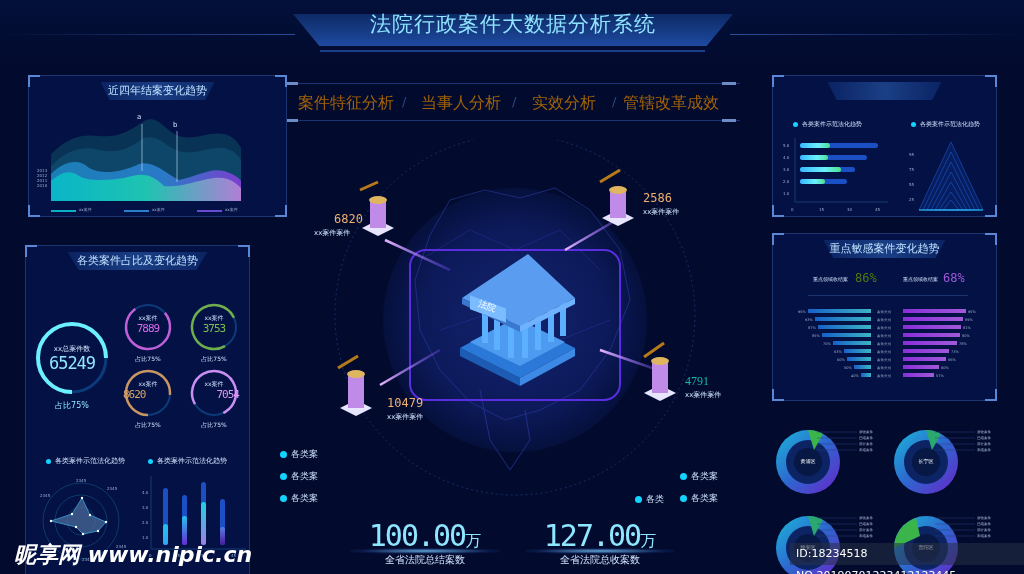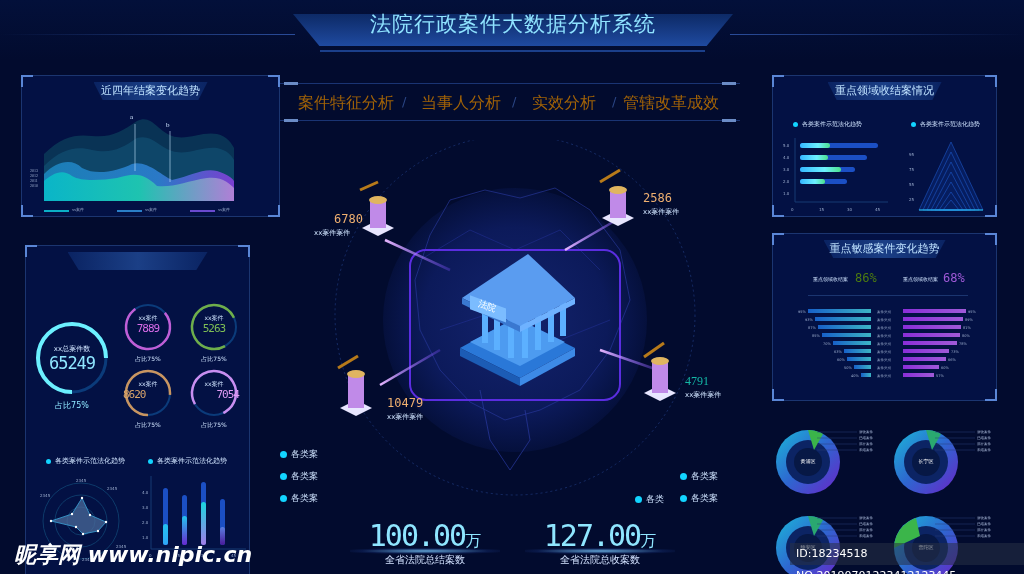--- a/index.html
+++ b/index.html
@@ -64,21 +64,21 @@
   <div class="abs tab-cap" style="left:442px;top:37px;"></div>
   <div class="abs tab" style="left:18px;top:11px;">案件特征分析</div>
   <div class="abs tab-sep" style="left:122px;top:12px;">/</div>
   <div class="abs tab" style="left:141px;top:11px;">当事人分析</div>
   <div class="abs tab-sep" style="left:232px;top:12px;">/</div>
   <div class="abs tab" style="left:252px;top:11px;">实效分析</div>
   <div class="abs tab-sep" style="left:332px;top:12px;">/</div>
   <div class="abs tab" style="left:343px;top:11px;">管辖改革成效</div>
 </div>
 
-<div class="abs panel" style="left:21px;top:75px;width:259px;height:142px;font-family:Liberation Serif, serif;">
+<div class="abs panel" style="left:28px;top:75px;width:259px;height:142px;">
   <span class="corner c-tl"></span>
     <span class="corner c-tr"></span>
     <span class="corner c-bl"></span>
     <span class="corner c-br"></span>
   <div class="panel-title-plate" style="width:114px;"></div>
   <div class="panel-title">近四年结案变化趋势</div>
   <svg class="abs" style="left:0;top:0;" width="225" height="142">
     <defs>
       <linearGradient id="ga1" x1="0" x2="1">
           <stop offset="0" stop-color="#0ab5c8"></stop>
@@ -109,20 +109,21 @@
   <div class="abs" style="left:95px;top:134px;width:25px;height:2px;background:#2a7fc8;"></div>
   <div class="abs small" style="left:123px;top:131px;font-size:4px;">xx案件</div>
   <div class="abs" style="left:168px;top:134px;width:25px;height:2px;background:#6a4ad0;"></div>
   <div class="abs small" style="left:196px;top:131px;font-size:4px;">xx案件</div>
 </div>
 
 <div class="abs panel" style="left:25px;top:245px;width:225px;height:330px;">
   <span class="corner c-tl"></span>
     <span class="corner c-tr"></span>
   <div class="panel-title-plate" style="width:140px;"></div>
+  <div class="panel-title">各类案件占比及变化趋势</div>
 
   <svg class="abs" style="left:8px;top:74px;" width="76" height="76">
     <circle cx="38" cy="38" r="34" fill="none" stroke="#0b3b7a" stroke-width="3"></circle>
     <circle cx="38" cy="38" r="34" fill="none" stroke="#6cf0ff" stroke-width="4" stroke-dasharray="160 214" transform="rotate(90 38 38)"></circle>
   </svg>
   <div class="abs" style="left:8px;top:98px;width:76px;text-align:center;font-size:7px;color:#d0e4ff;">xx总案件数</div>
   <div class="abs ring-num" style="left:8px;top:107px;width:76px;text-align:center;font-size:17px;color:#8fe6ff;">65249</div>
   <div class="abs" style="left:8px;top:154px;width:76px;text-align:center;font-size:8px;color:#8fe6ff;">占比75%</div>
 
   <div class="abs" style="left:97px;top:56px;width:50px;height:72px;">
@@ -133,21 +134,21 @@
     <div class="abs" style="left:0;top:12px;width:50px;text-align:center;font-size:6px;color:#d0e4ff;">xx案件</div>
     <div class="abs ring-num" style="left:0;top:20px;width:50px;text-align:center;font-size:11px;color:#d86ce8;">7889</div>
     <div class="abs" style="left:0;top:53px;width:50px;text-align:center;font-size:6px;color:#d0e4ff;">占比75%</div>
   </div>
   <div class="abs" style="left:163px;top:56px;width:50px;height:72px;">
     <svg width="50" height="50">
         <circle cx="25" cy="25" r="22" fill="none" stroke="#0b3b7a" stroke-width="2"></circle>
         <circle cx="25" cy="25" r="22" fill="none" stroke="#6fae4a" stroke-width="2.5" stroke-dasharray="105 138" transform="rotate(60 25 25)"></circle>
       </svg>
     <div class="abs" style="left:0;top:12px;width:50px;text-align:center;font-size:6px;color:#d0e4ff;">xx案件</div>
-    <div class="abs ring-num" style="left:0;top:20px;width:50px;text-align:center;font-size:11px;color:#7fbf55;">5263</div>
+    <div class="abs ring-num" style="left:0;top:20px;width:50px;text-align:center;font-size:11px;color:#7fbf55;">3753</div>
     <div class="abs" style="left:0;top:53px;width:50px;text-align:center;font-size:6px;color:#d0e4ff;">占比75%</div>
   </div>
   <div class="abs" style="left:97px;top:122px;width:50px;height:72px;">
     <svg width="50" height="50">
         <circle cx="25" cy="25" r="22" fill="none" stroke="#0b3b7a" stroke-width="2"></circle>
         <circle cx="25" cy="25" r="22" fill="none" stroke="#c99560" stroke-width="2.5" stroke-dasharray="105 138" transform="rotate(90 25 25)"></circle>
       </svg>
     <div class="abs" style="left:0;top:12px;width:50px;text-align:center;font-size:6px;color:#d0e4ff;">xx案件</div>
     <div class="abs ring-num" style="left:0;top:20px;width:50px;text-align:left;font-size:11px;color:#d9a46a;">8620</div>
     <div class="abs" style="left:0;top:53px;width:50px;text-align:center;font-size:6px;color:#d0e4ff;">占比75%</div>
@@ -273,21 +274,21 @@
 <div class="abs" style="left:478px;top:300px;font-size:9px;color:#ffffff;transform:rotate(18deg);">法院</div>
 
 <div class="abs" style="left:358px;top:180px;width:40px;height:60px;">
   <svg width="40" height="60">
       <polygon points="4,48 20,56 36,48 20,40" fill="#e8e6ff"></polygon>
       <rect x="12" y="20" width="16" height="28" fill="#c08ae8"></rect>
       <ellipse cx="20" cy="20" rx="9" ry="4" fill="#e0b560"></ellipse>
       <line x1="2" y1="10" x2="20" y2="2" stroke="#b77a1a" stroke-width="3"></line>
     </svg>
 </div>
-<div class="abs" style="left:334px;top:212px;font-family:'DejaVu Sans Mono',monospace;font-size:12px;color:#f0b070;">6780</div>
+<div class="abs" style="left:334px;top:212px;font-family:'DejaVu Sans Mono',monospace;font-size:12px;color:#f0b070;">6820</div>
 <div class="abs" style="left:314px;top:228px;font-size:7px;color:#d0e4ff;">xx案件案件</div>
 
 <div class="abs" style="left:598px;top:160px;width:40px;height:70px;">
   <svg width="40" height="70">
       <polygon points="4,58 20,66 36,58 20,50" fill="#e8e6ff"></polygon>
       <rect x="12" y="32" width="16" height="26" fill="#c08ae8"></rect>
       <ellipse cx="20" cy="30" rx="9" ry="4" fill="#e0b560"></ellipse>
       <line x1="2" y1="22" x2="22" y2="10" stroke="#b77a1a" stroke-width="3"></line>
     </svg>
 </div>
@@ -334,21 +335,20 @@
 </div>
 <div class="abs kpi-glow" style="left:525px;top:548px;width:150px;"></div>
 <div class="abs kpi-label" style="left:525px;top:553px;width:150px;text-align:center;">全省法院总收案数</div>
 
 <div class="abs panel" style="left:772px;top:75px;width:225px;height:142px;">
   <span class="corner c-tl"></span>
     <span class="corner c-tr"></span>
     <span class="corner c-bl"></span>
     <span class="corner c-br"></span>
   <div class="panel-title-plate" style="width:114px;"></div>
-  <div class="panel-title">重点领域收结案情况</div>
   <div class="abs" style="left:20px;top:44px;font-size:6px;color:#d0e4ff;"><span class="legend-dot" style="width:5px;height:5px;"></span><span>各类案件示范法化趋势</span></div>
   <div class="abs" style="left:138px;top:44px;font-size:6px;color:#d0e4ff;"><span class="legend-dot" style="width:5px;height:5px;"></span><span>各类案件示范法化趋势</span></div>
   <svg class="abs" style="left:10px;top:58px;" width="110" height="80">
     <defs>
         <linearGradient id="hb" x1="0" x2="1">
           <stop offset="0" stop-color="#35b8ff"></stop>
           <stop offset="0.6" stop-color="#6cf0ff"></stop>
           <stop offset="1" stop-color="#4ce08a"></stop>
         </linearGradient>
       </defs>

